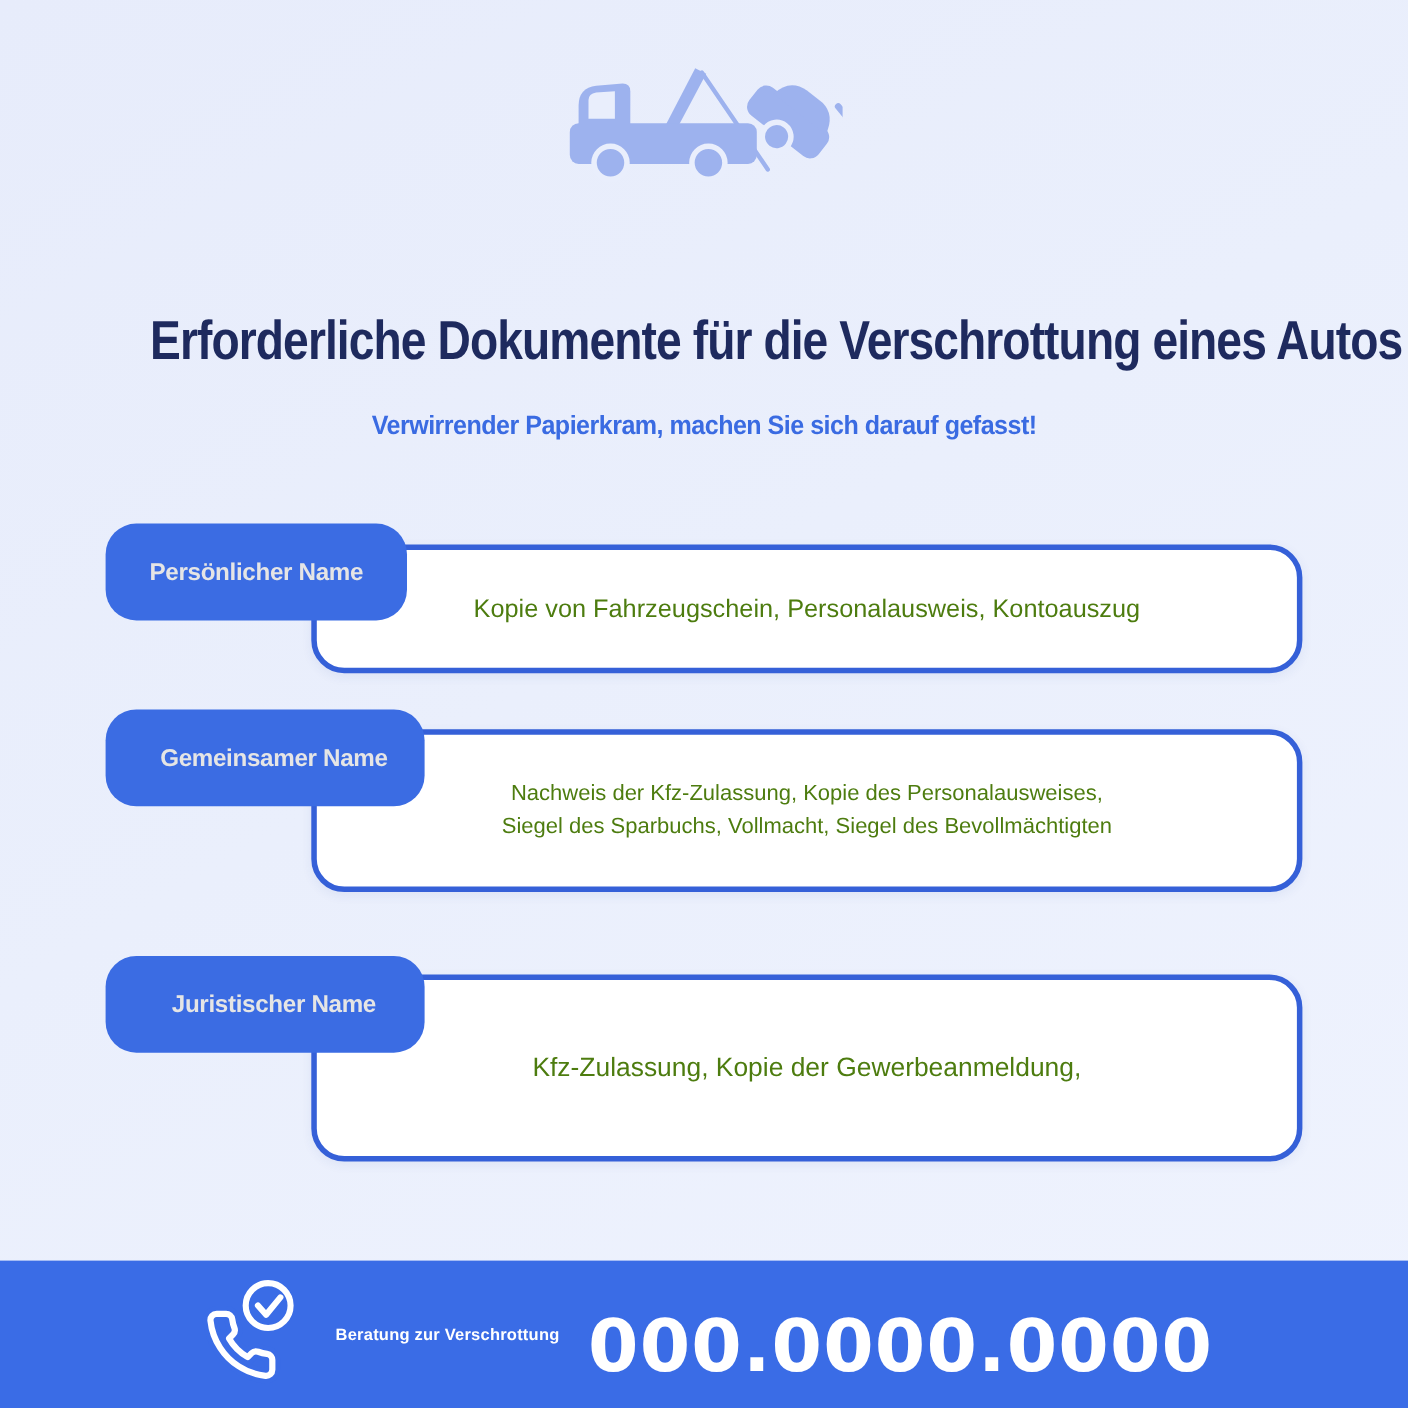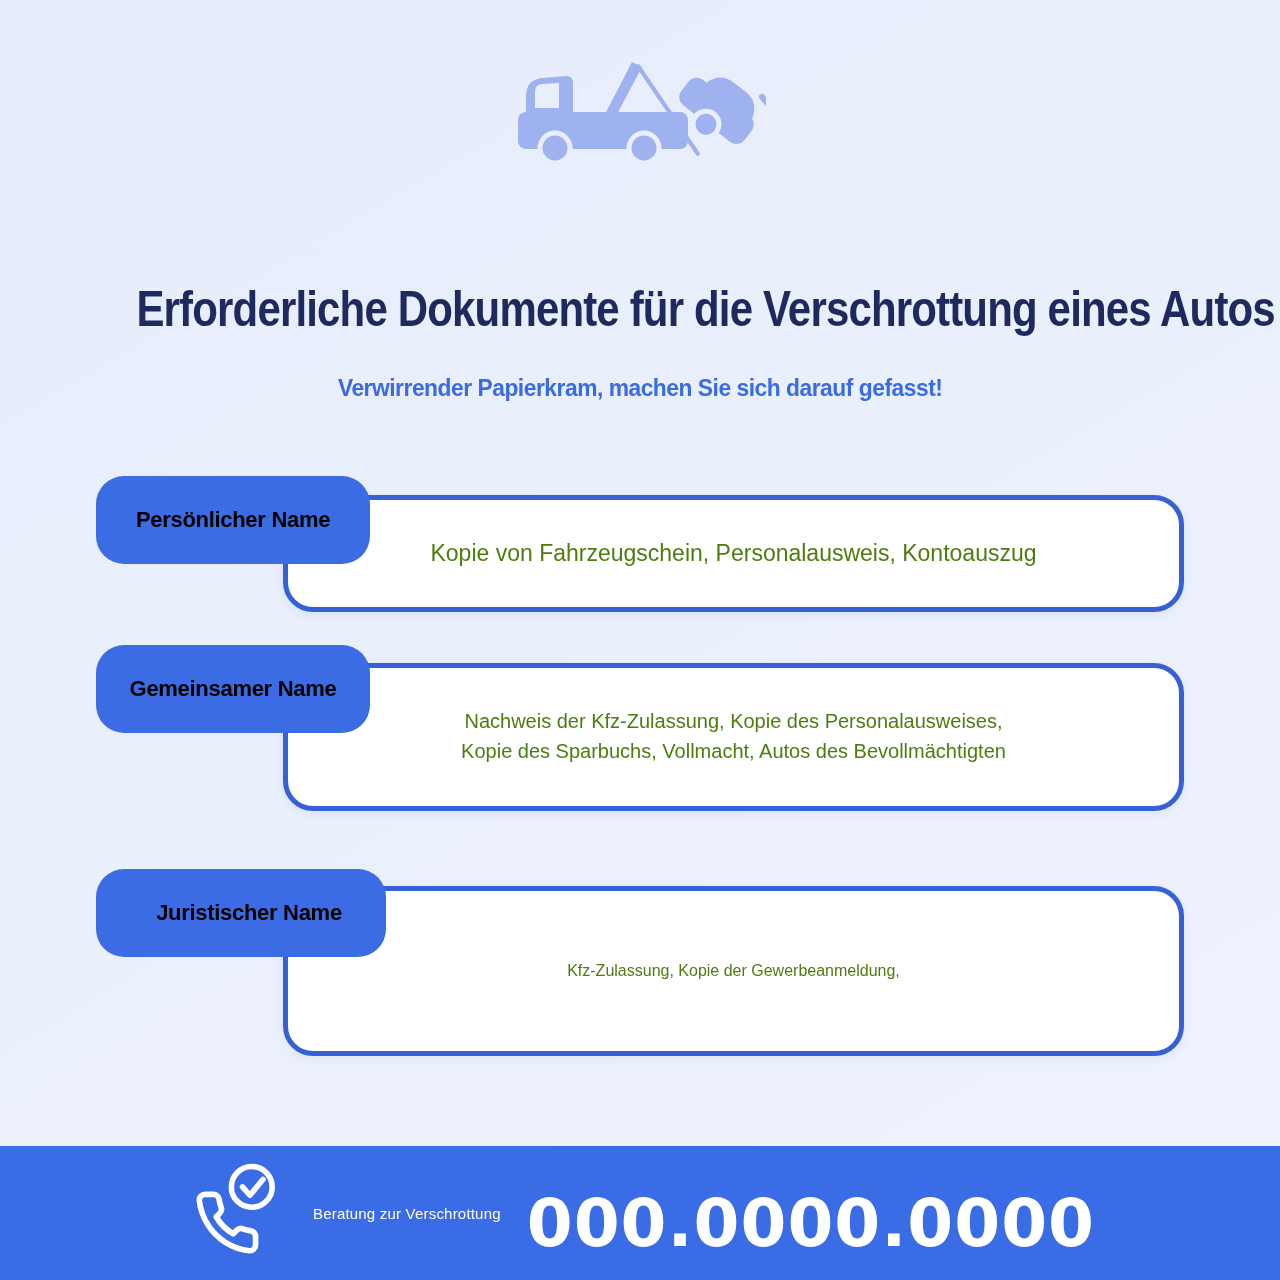--- a/index.html
+++ b/index.html
@@ -33,40 +33,40 @@
   
   .card{
     position:absolute;left:283px;width:901px;box-sizing:border-box;
     background:#ffffff;border:5px solid #3560d8;border-radius:30px;
     display:flex;flex-direction:column;justify-content:center;align-items:center;
     color:#4d7c0f;text-align:center;
     box-shadow:0 3px 10px rgba(45,75,160,.07);
   }
   .card-1{top:495px;height:117px;font-size:23px;}
   .card-2{top:663px;height:148px;font-size:20px;line-height:1.48;}
-  .card-3{top:886px;height:170px;font-size:16px;line-height:1.6;justify-content:center;}
+  .card-3{top:886px;height:170px;font-size:24px;line-height:1.6;justify-content:center;}
   .card .line{display:block;white-space:nowrap;}
   
   .pill{
     position:absolute;left:96px;width:274px;height:88px;
-    background:#3b6ce3;border-radius:28px;color:#000000;
+    background:#3b6ce3;border-radius:28px;color:#e5e5e5;
     display:flex;align-items:center;justify-content:center;
     font-size:22px;font-weight:700;letter-spacing:-.3px;
     z-index:2;
   }
   .pill-1{top:476px;}
-  .pill-2{top:645px;}
+  .pill-2{top:645px;padding-left:16px;}
   .pill-3{top:869px;padding-left:16px;}
   
   .footer{
     position:absolute;left:0;top:1146px;width:1280px;height:134px;
     background:#3a6ce6;display:flex;align-items:center;justify-content:center;
     gap:26px;color:#ffffff;
   }
-  .footer-label{font-size:15px;font-weight:400;letter-spacing:.2px;white-space:nowrap;}
+  .footer-label{font-size:15px;font-weight:700;letter-spacing:.2px;white-space:nowrap;}
   .footer-phone{
     font-family:"DejaVu Sans", sans-serif;
     font-size:66px;font-weight:800;letter-spacing:1px;white-space:nowrap;
     transform:translateY(-3px);
     margin-top:27px;
   }
 </style>
 </head>
 <body>
 
@@ -103,21 +103,21 @@
 
   <div class="subtitle"><span class="squeeze">Verwirrender Papierkram, machen Sie sich darauf gefasst!</span></div>
 
   <div class="card card-1">
     <span class="line">Kopie von Fahrzeugschein, Personalausweis, Kontoauszug</span>
   </div>
   <div class="pill pill-1">Persönlicher Name</div>
 
   <div class="card card-2">
     <span class="line">Nachweis der Kfz-Zulassung, Kopie des Personalausweises,</span>
-    <span class="line">Kopie des Sparbuchs, Vollmacht, Autos des Bevollmächtigten</span>
+    <span class="line">Siegel des Sparbuchs, Vollmacht, Siegel des Bevollmächtigten</span>
   </div>
   <div class="pill pill-2">Gemeinsamer Name</div>
 
   <div class="card card-3">
     <span class="line">Kfz-Zulassung, Kopie der Gewerbeanmeldung,</span>
   </div>
   <div class="pill pill-3">Juristischer Name</div>
 
   <div class="footer">
     <div>

